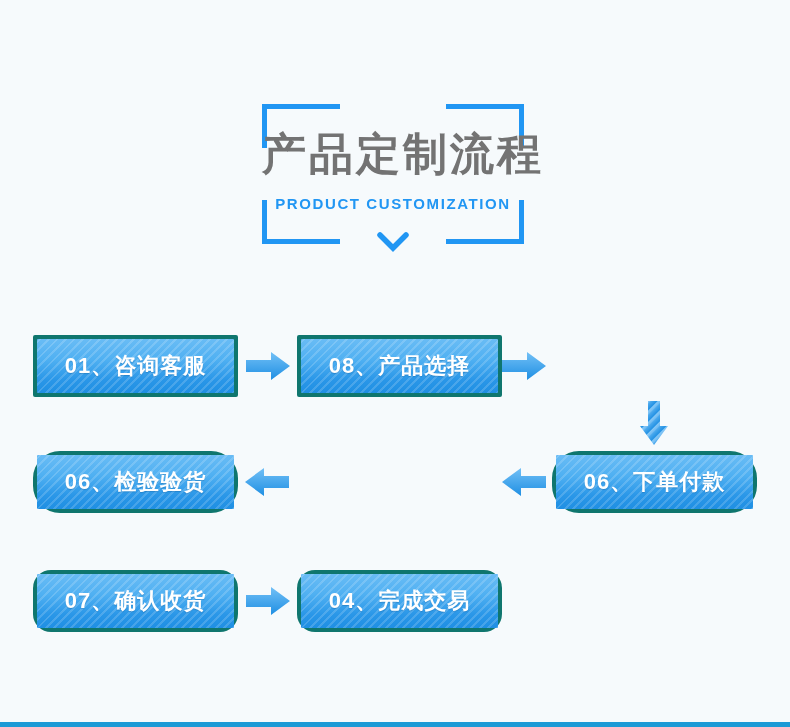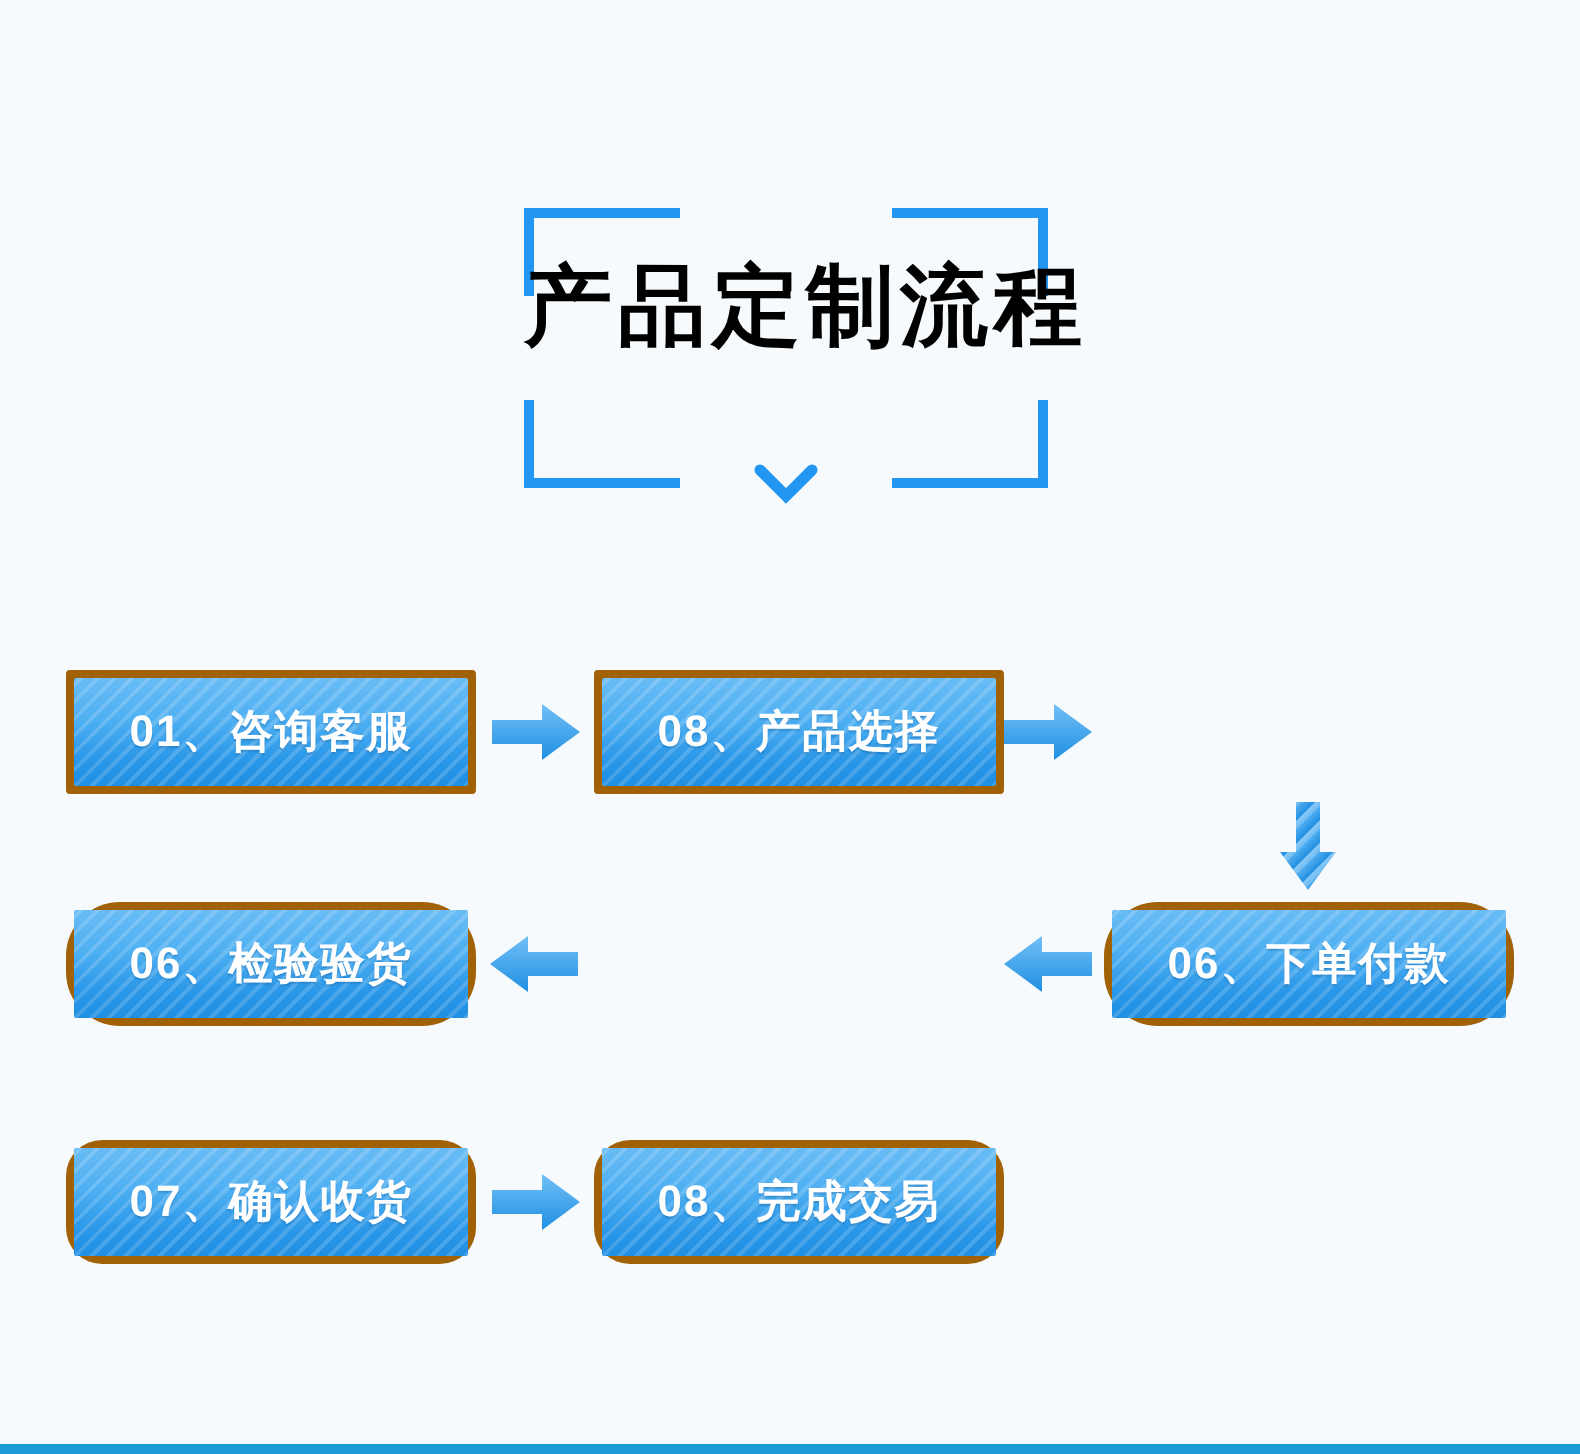--- a/index.html
+++ b/index.html
@@ -66,21 +66,21 @@
   .corner.br i.v { right: 0; bottom: 0; }
 
   .title-cn {
     position: absolute;
     left: 0;
     top: 28px;
     width: 262px;
     text-align: center;
     font-size: 44px;
     font-weight: bold;
-    color: #000000;
+    color: #737373;
     letter-spacing: 3px;
     line-height: 1;
     white-space: nowrap;
   }
 
   .title-en {
     position: absolute;
     left: 0;
     top: 92px;
     width: 262px;
@@ -109,21 +109,21 @@
     top: 0;
     width: 790px;
     height: 727px;
   }
 
   .step {
     position: absolute;
     width: 205px;
     height: 62px;
     padding: 4px;
-    background: #a16207;
+    background: #0f766e;
     border-radius: 2px;
   }
 
   .step-inner {
     position: relative;
     width: 100%;
     height: 100%;
     border-radius: 1px;
     background-color: #3ca5ee;
     background-image:
@@ -202,20 +202,21 @@
     <span class="corner bl">
       <i class="h"></i>
         <i class="v"></i>
     </span>
     <span class="corner br">
       <i class="h"></i>
         <i class="v"></i>
     </span>
 
     <div class="title-cn">产品定制流程</div>
+    <div class="title-en">PRODUCT CUSTOMIZATION</div>
 
     <span class="chev">
       <svg width="34" height="24" viewBox="0 0 34 24">
         <polyline points="4,5 17,18 30,5" fill="none" stroke="#2196f3" stroke-width="5.5" stroke-linecap="round" stroke-linejoin="miter"></polyline>
       </svg>
     </span>
   </div>
 </div>
 
 <div class="flow">
@@ -323,18 +324,18 @@
           <stop offset="0%" stop-color="#72c0f6"></stop>
           <stop offset="100%" stop-color="#1f8fe3"></stop>
         </linearGradient>
       </defs>
       <path d="M2,11 L27,11 L27,3 L46,17 L27,31 L27,23 L2,23 Z" fill="url(#gR3)"></path>
     </svg>
   </span>
 
   <div class="step r3 c2">
     <div class="step-inner">
-      <span class="step-label">08、完成交易</span>
+      <span class="step-label">04、完成交易</span>
     </div>
   </div>
 </div>
 
 <div class="bottom-bar"></div>
 
 </body></html>

